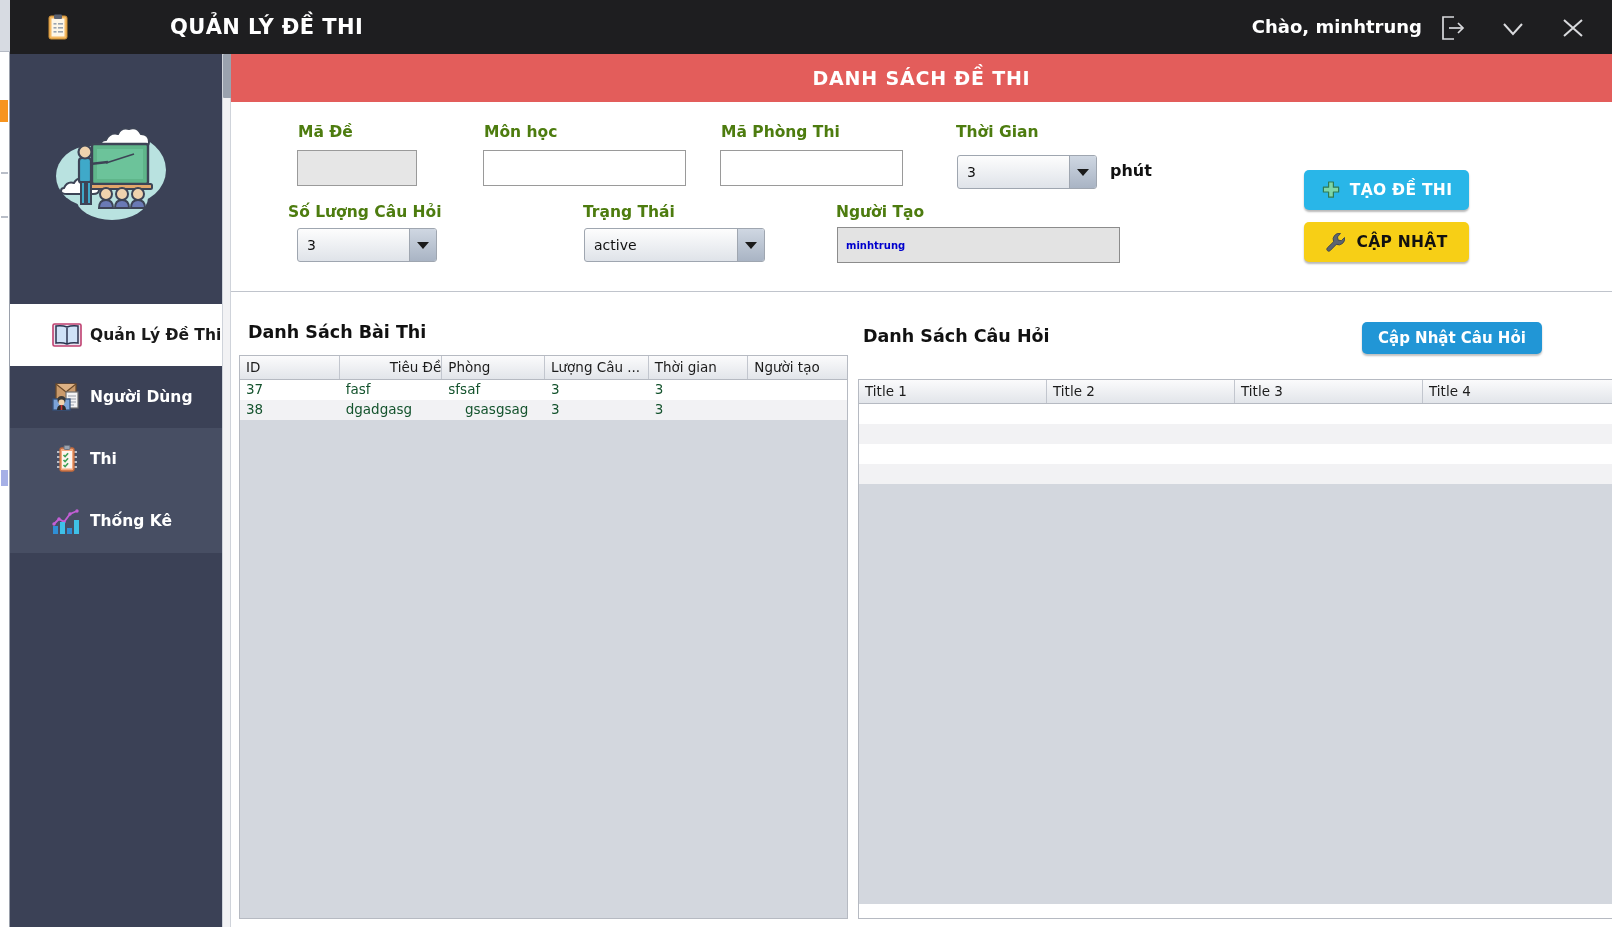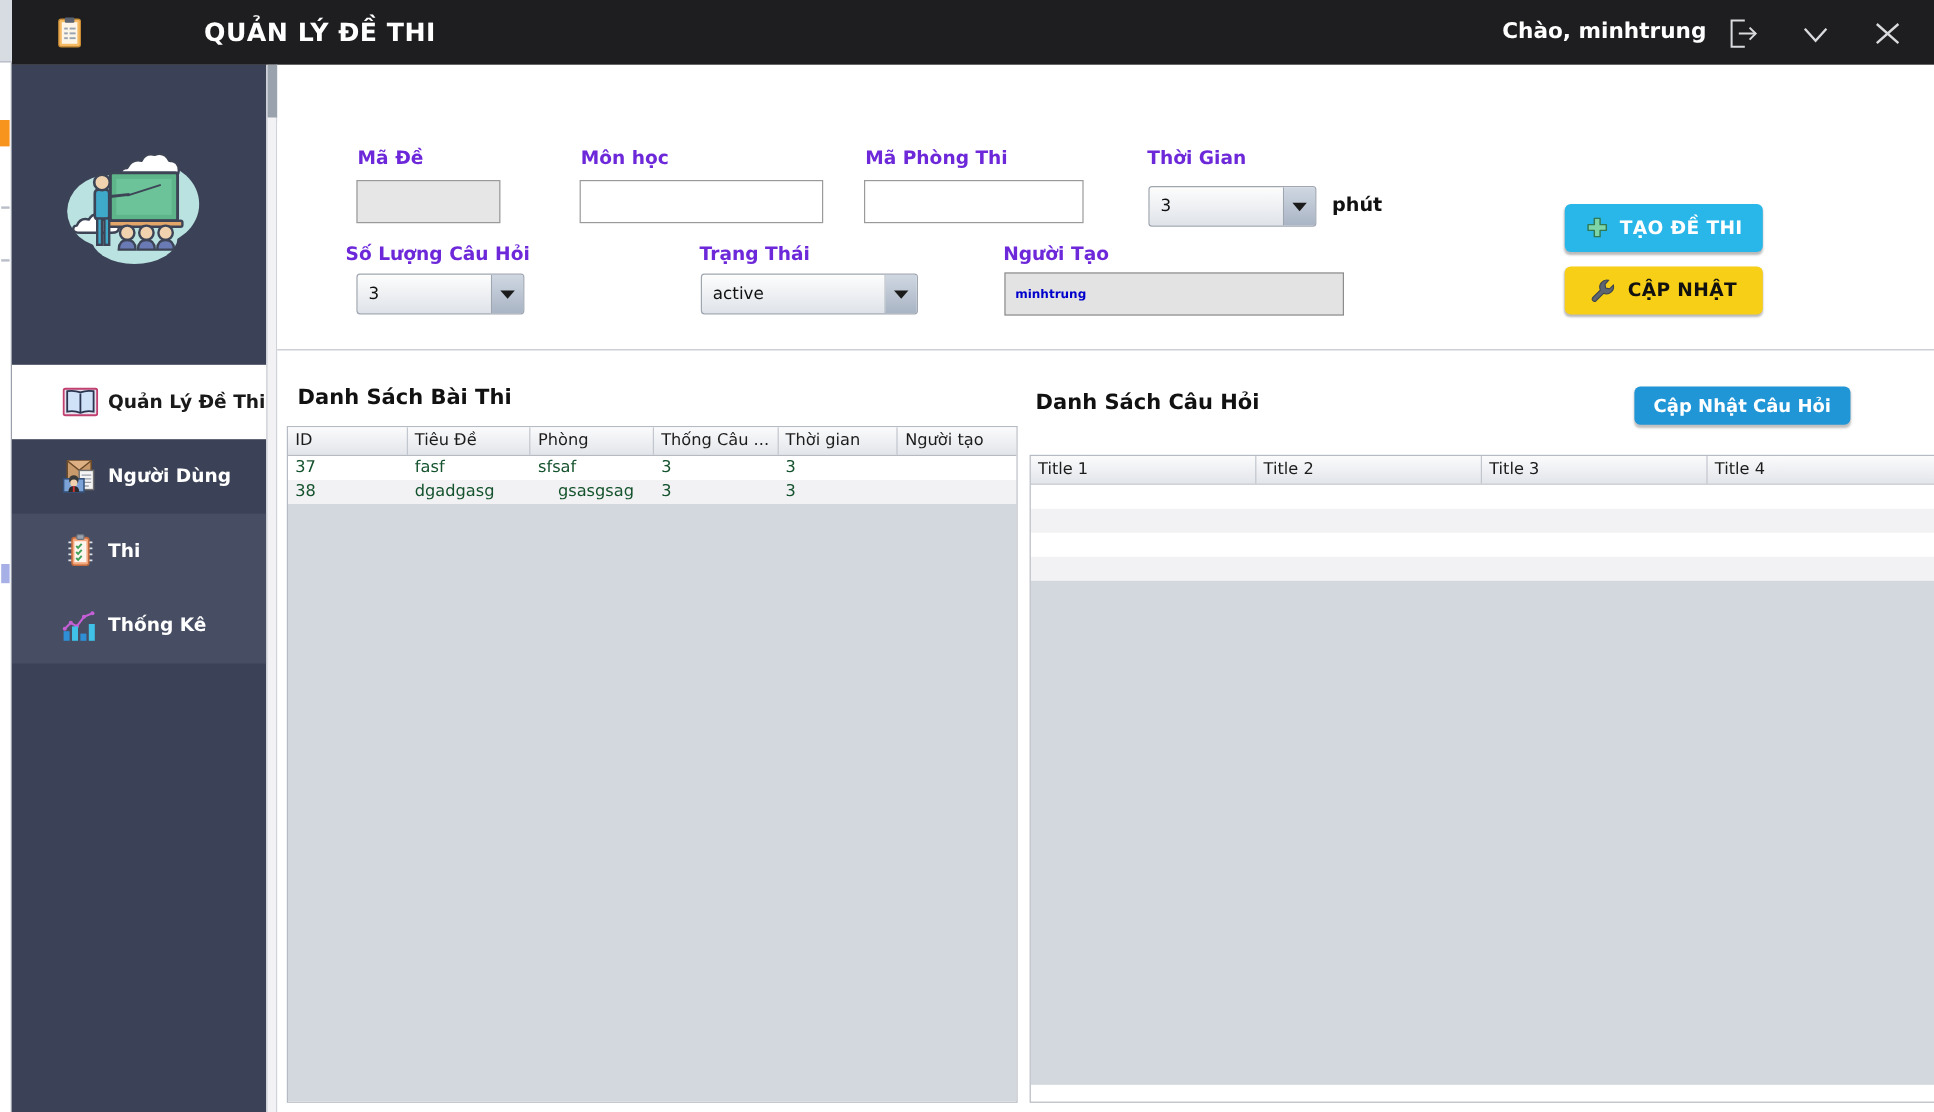--- a/index.html
+++ b/index.html
@@ -59,21 +59,21 @@
   .main { position: absolute; left: 231px; top: 54px; width: 1381px; height: 873px;
     background: #ffffff; }
 
   .banner { position: absolute; left: 0; top: 0; width: 1381px; height: 48px;
     background: #e35d5b; color: #ffffff; display: flex; align-items: center;
     justify-content: center; font-size: 19px; font-weight: bold; letter-spacing: .8px; }
 
   .form { position: absolute; left: 0; top: 48px; width: 1381px; height: 190px;
     background: #ffffff; border-bottom: 1px solid #c0c4cc; }
 
-  .flabel { position: absolute; font-size: 15.5px; font-weight: bold; color: #6d28d9;
+  .flabel { position: absolute; font-size: 15.5px; font-weight: bold; color: #4d7c0f;
     white-space: nowrap; }
   .finput { position: absolute; border: 1px solid #9a9a9a; background: #ffffff;
     height: 36px; font-size: 14px; padding: 0 8px; font-family: inherit; outline: none; }
   .finput.disabled { background: #e6e6e6; }
   .finput.readonly-blue { background: #e3e3e3; color: #0000cd; font-weight: bold;
     border: 1px solid #8c8c8c; font-size: 10px; }
 
   .fselect { position: absolute; height: 34px; border: 1px solid #9fa6b0;
     border-radius: 3px; background: linear-gradient(#fdfdfd, #dfe3e9);
     font-size: 14px; color: #111; display: flex; align-items: center;
@@ -275,20 +275,23 @@
 
     </div>
   </div>
 
   <div class="sb-scroll">
     <div class="sb-thumb"></div>
   </div>
 
   <div class="main">
 
+    <div class="banner">
+      <span>DANH SÁCH ĐỀ THI</span>
+    </div>
 
     <div class="form">
 
       <div class="flabel" style="left:67px; top:21px;">Mã Đề</div>
       <input class="finput disabled" style="left: 66px; top: 48px; width: 120px;" readonly="" value="">
 
       <div class="flabel" style="left:253px; top:21px;">Môn học</div>
       <input class="finput" style="left: 252px; top: 48px; width: 203px;" value="">
 
       <div class="flabel" style="left:490px; top:21px;">Mã Phòng Thi</div>
@@ -336,23 +339,23 @@
         <span>TẠO ĐỀ THI</span>
       </button>
 
     </div>
 
     <div class="panel-title" style="left:17px; top:268px;">Danh Sách Bài Thi</div>
 
     <div class="tbl" id="exam-table" style="left:8px; top:301px; width:609px; height:564px;">
       <div class="thead">
           <div class="th" style="width: 100px;">ID</div>
-          <div class="th" style="width: 103px;">Tiêu Đề</div>
+          <div class="th" style="width: 103px; text-align: right;">Tiêu Đề</div>
           <div class="th" style="width: 103px;">Phòng</div>
-          <div class="th" style="width: 104px;">Thống Câu ...</div>
+          <div class="th" style="width: 104px;">Lượng Câu ...</div>
           <div class="th" style="width: 100px;">Thời gian</div>
           <div class="th" style="width: 99px;">Người tạo</div>
         </div>
       <div id="exam-body">
           <div class="trow odd">
             <div class="td" style="width: 100px;">37</div>
             <div class="td" style="width: 103px;">fasf</div>
             <div class="td" style="width: 103px;">sfsaf</div>
             <div class="td" style="width: 104px;">3</div>
             <div class="td" style="width: 100px;">3</div>

